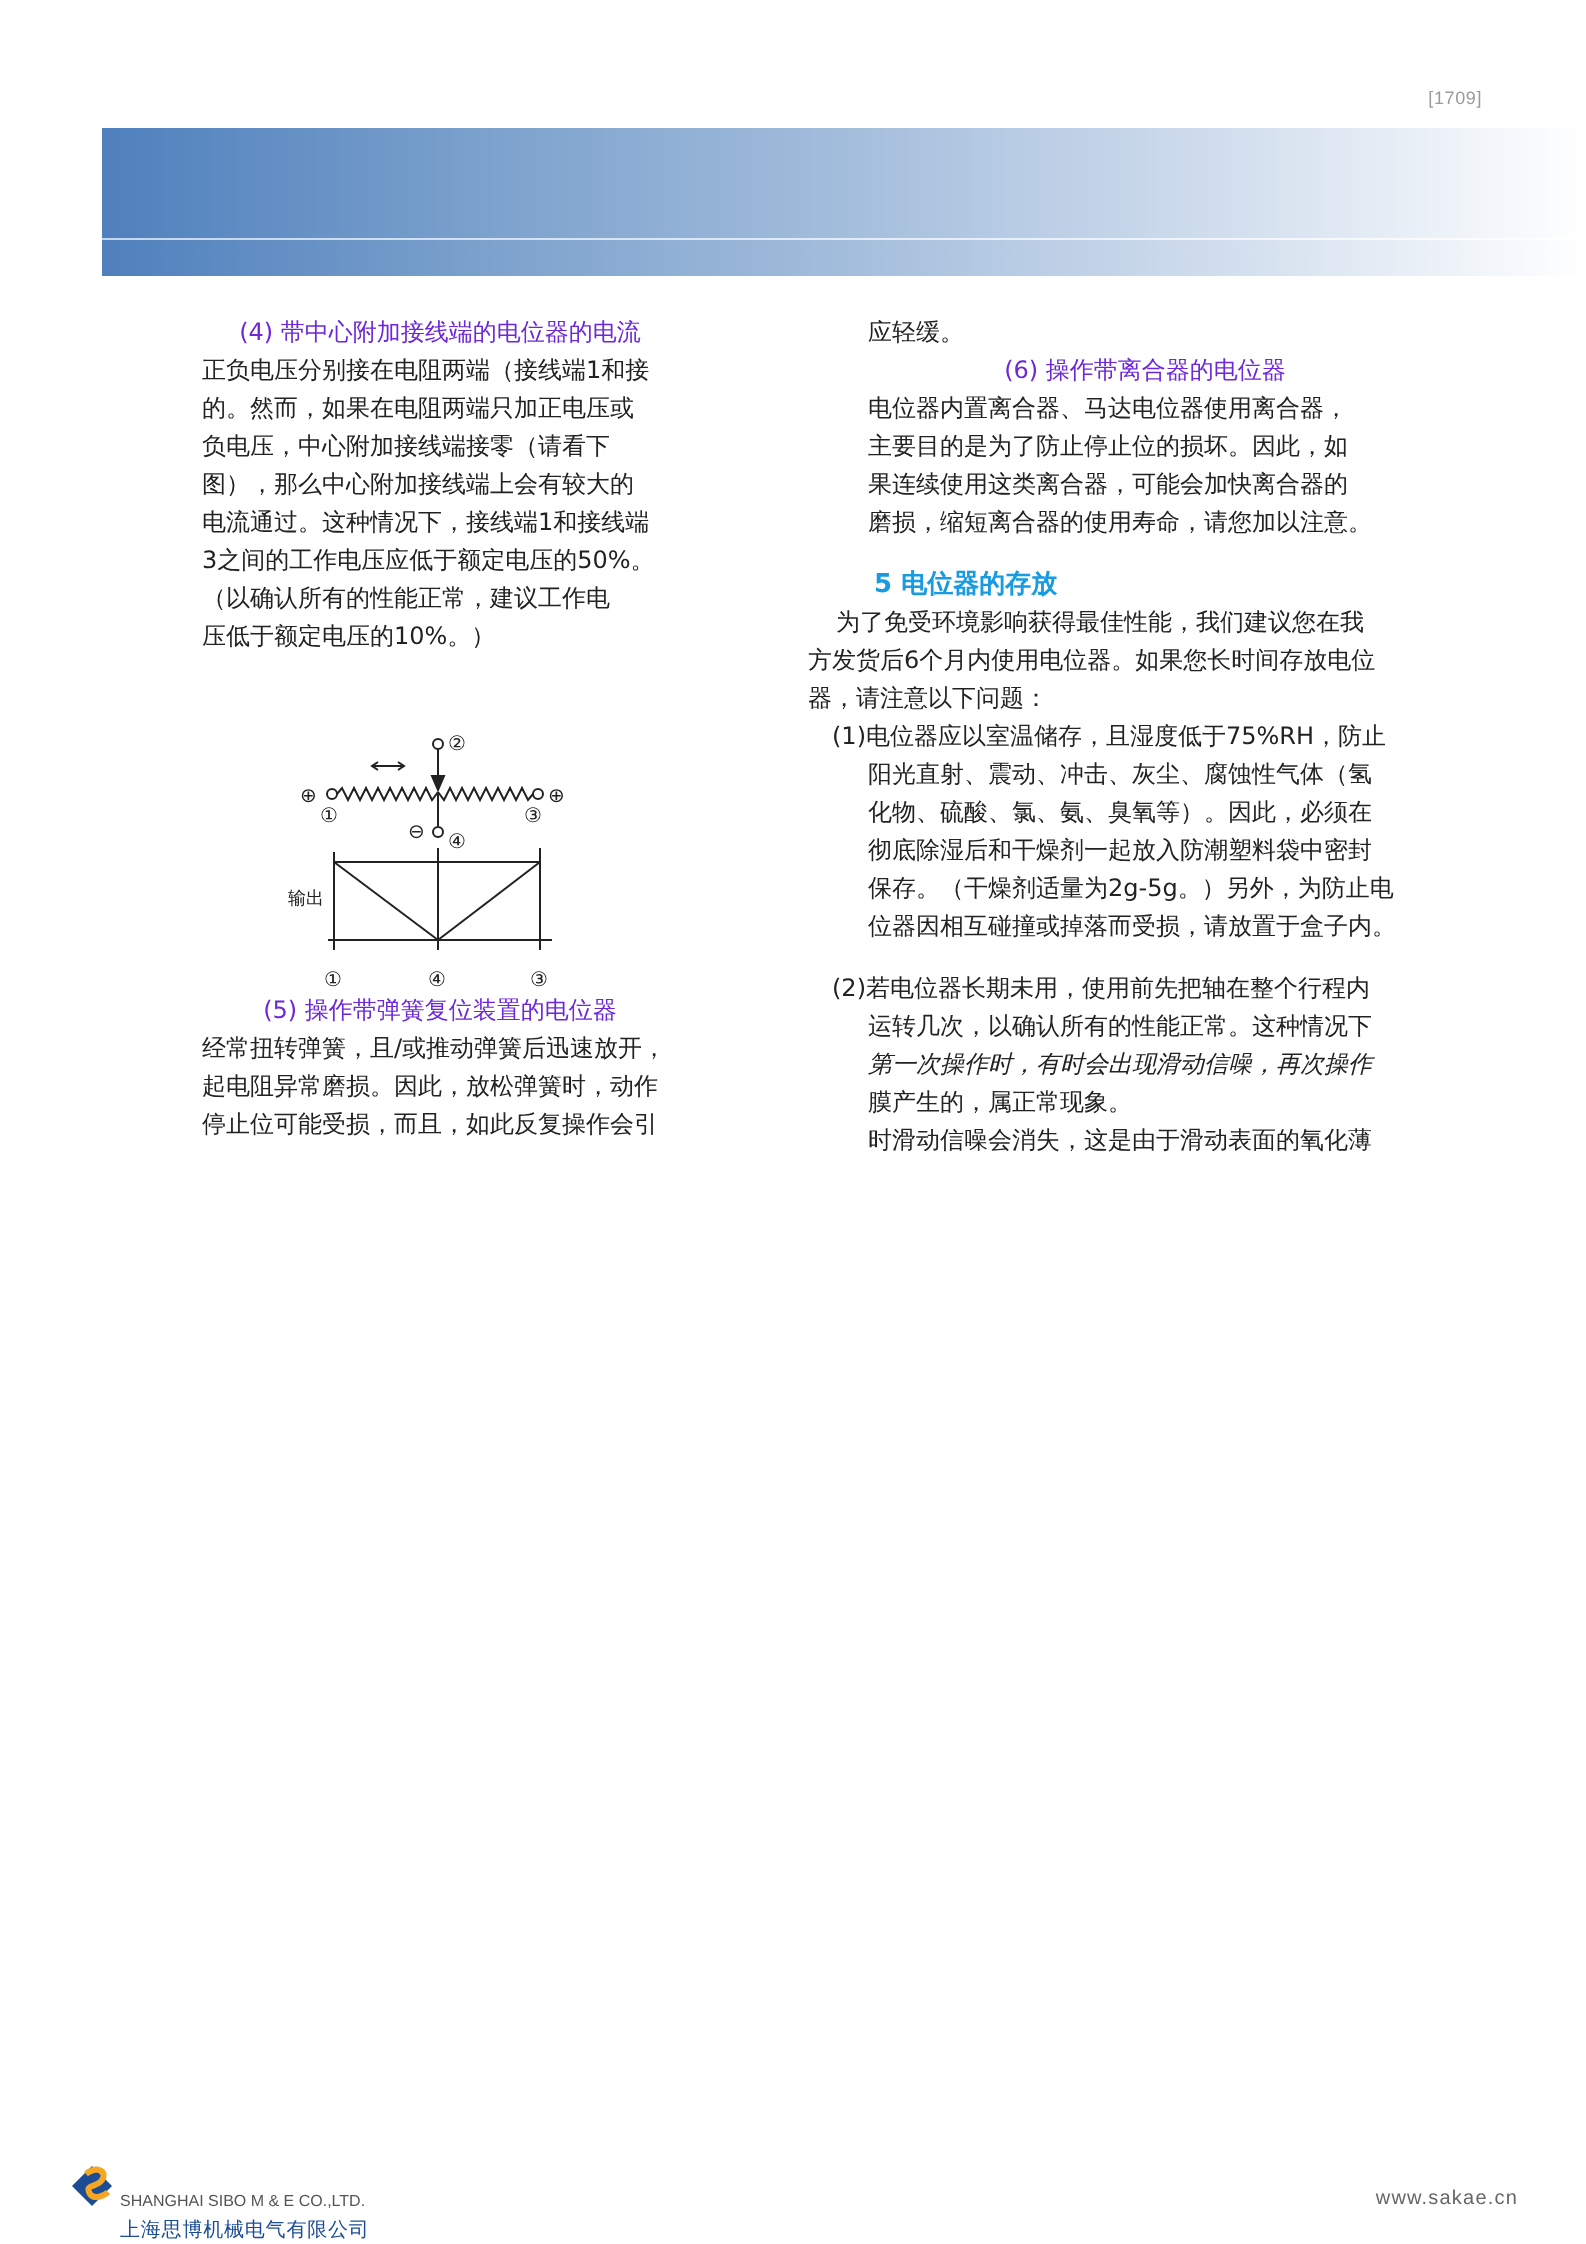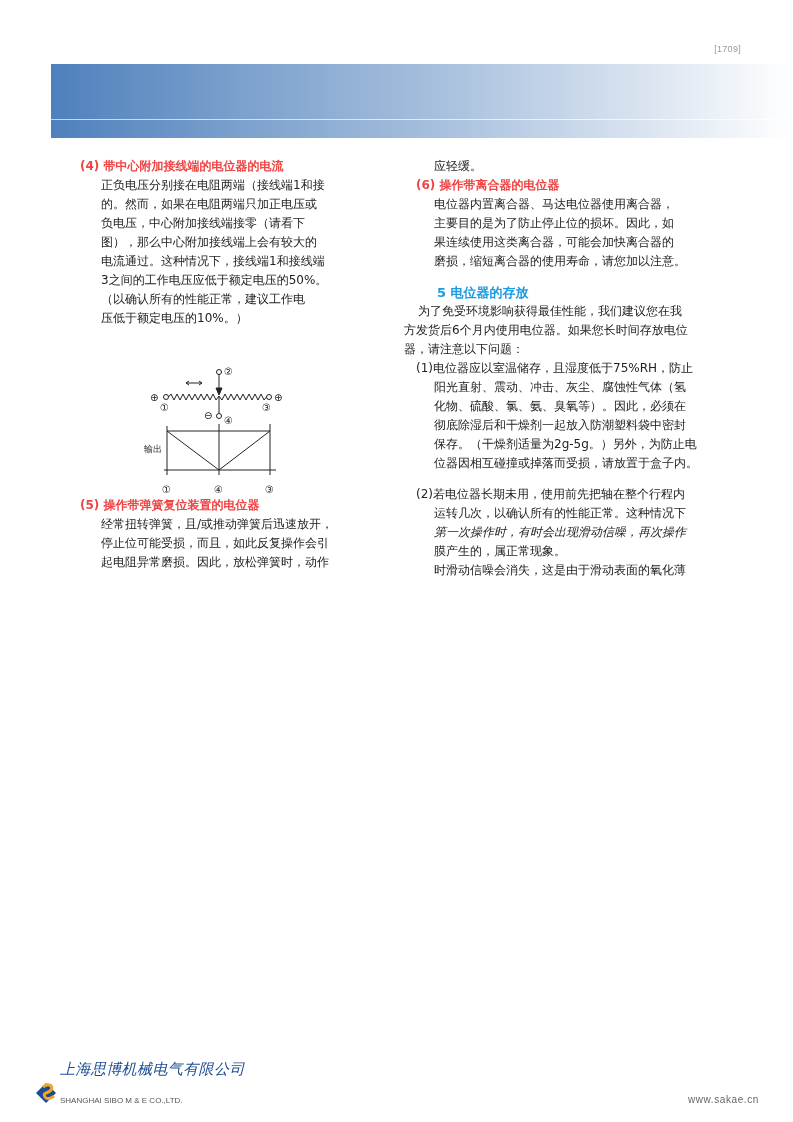--- a/index.html
+++ b/index.html
@@ -7,27 +7,27 @@
          font-family: "DejaVu Sans", "Liberation Sans", sans-serif; color: #222; }
   .page-num { position: absolute; top: 44px; right: 52px; font-size: 9px; color: #9a9a9a;
               font-family: "Liberation Sans", sans-serif; letter-spacing: 0.3px; }
   .banner { position: absolute; left: 51px; top: 64px; width: 742px; height: 74px;
             background: linear-gradient(to right, #4f80bd 0%, #7aa0cc 25%, #a3bddc 50%, #d0dded 75%, #ffffff 100%); }
   .banner .stripe { position: absolute; left: 0; right: 0; top: 55px; height: 1px;
                     background: linear-gradient(to right, #c5d6ec, #eef3fa 70%, #ffffff); }
   .col { position: absolute; font-size: 12px; line-height: 19px; }
   .col.left { left: 80px; top: 157px; width: 280px; }
   .col.right { left: 404px; top: 157px; width: 325px; }
-  .h { font-weight: bold; color: #ef4444; font-size: 12px; }
+  .h { font-weight: normal; color: #6d28d9; font-size: 12px; text-align: center; }
   .p { padding-left: 21px; }
   .sec { color: #1a9be0; font-weight: bold; font-size: 13px; margin-top: 12px; margin-left: 33px; }
   .gap { height: 12px; }
   .diagram { position: absolute; left: 140px; top: 360px; width: 160px; height: 140px; }
   .footer-logo { position: absolute; left: 34px; top: 1079px; width: 26px; height: 26px; }
-  .footer-cn { position: absolute; left: 60px; top: 1060px; font-size: 15px; color: #1c4d94; letter-spacing: 0.4px; font-style: italic; }
+  .footer-cn { position: absolute; left: 60px; top: 1108px; font-size: 10px; color: #1c4d94; letter-spacing: 0.4px; }
   .footer-en { position: absolute; left: 60px; top: 1096px; font-size: 8px; color: #555; font-family: "Liberation Sans", sans-serif; }
   .footer-url { position: absolute; right: 34px; top: 1094px; font-size: 10px; color: #666;
                 font-family: "Liberation Sans", sans-serif; letter-spacing: 0.6px; text-align: right; }
 </style>
 </head>
 <body>
 
 <div class="page-num">[1709]</div>
 
 <div class="banner">
@@ -90,22 +90,22 @@
       <text x="74" y="133" font-size="10">④</text>
       <text x="125" y="133" font-size="10">③</text>
     </g>
   </svg>
 </div>
 
 <div class="col left" style="top:496px;">
   <div class="h">(5) 操作带弹簧复位装置的电位器</div>
   <div class="p">
     <div>经常扭转弹簧，且/或推动弹簧后迅速放开，</div>
+    <div>起电阻异常磨损。因此，放松弹簧时，动作</div>
     <div>停止位可能受损，而且，如此反复操作会引</div>
-    <div>起电阻异常磨损。因此，放松弹簧时，动作</div>
   </div>
 </div>
 
 <div class="col right">
   <div class="p" style="padding-left:30px;">应轻缓。</div>
   <div class="h" style="margin-left:12px;">(6) 操作带离合器的电位器</div>
   <div class="p" style="padding-left:30px;">
     <div>电位器内置离合器、马达电位器使用离合器，</div>
     <div>主要目的是为了防止停止位的损坏。因此，如</div>
     <div>果连续使用这类离合器，可能会加快离合器的</div>

